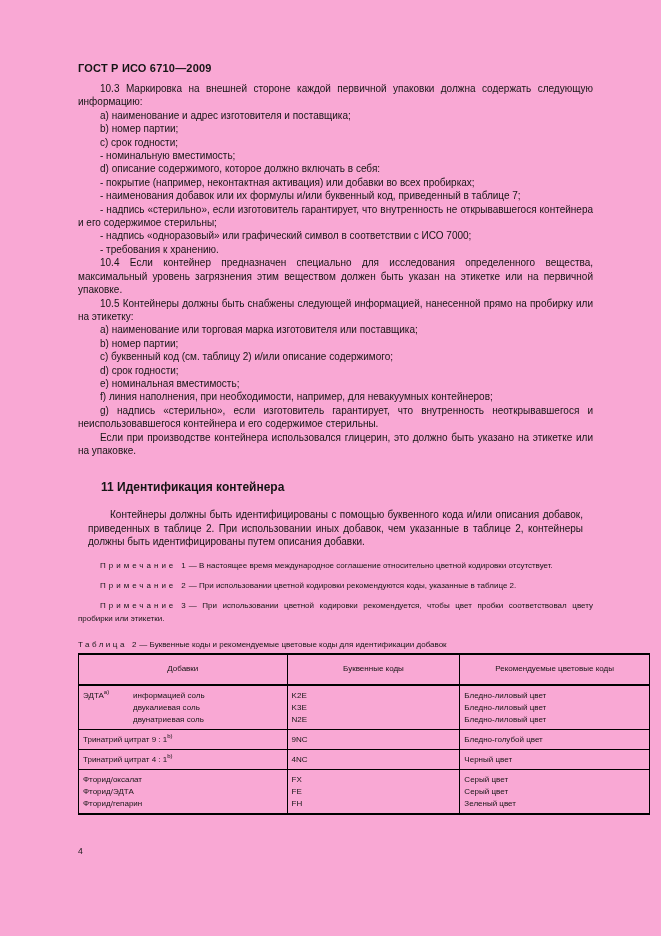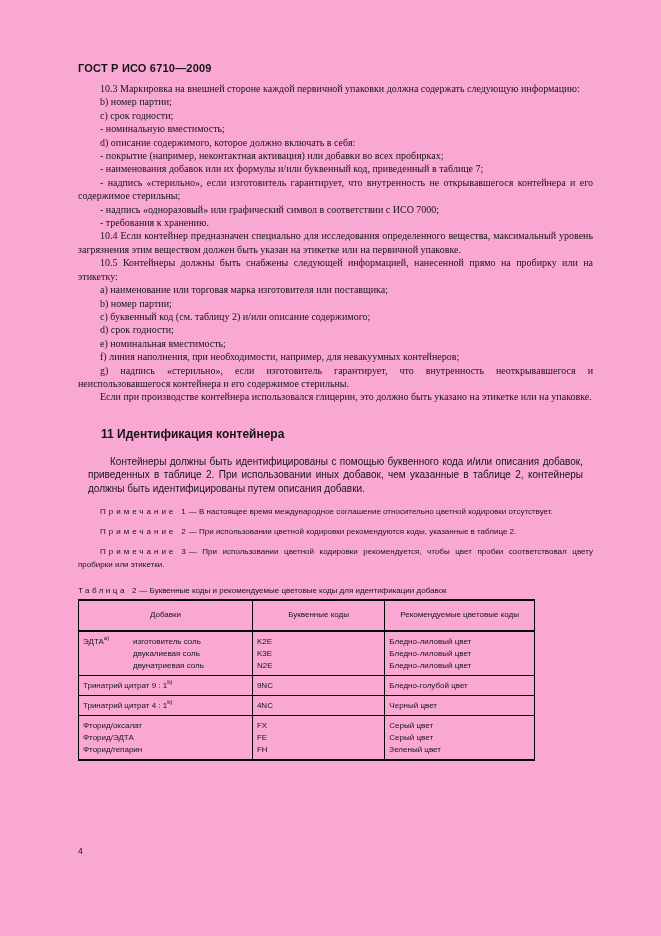--- a/index.html
+++ b/index.html
@@ -12,38 +12,38 @@
     overflow:hidden;
     margin:0 auto;
     padding-left:28px;
   }
   .content { position:absolute; left:78px; top:62px; width:515px; }
 
   .doc-header { font-size:11px; font-weight:bold; letter-spacing:0.2px; }
 
   .intro { margin-top:17px; font-size:8px; line-height:11px; text-align:justify; }
 
-  .main { margin-top:8px; font-size:10px; line-height:13.4px; text-align:justify;font-family:Liberation Serif, serif; }
+  .main { margin-top:8px; font-size:10px; line-height:13.4px; text-align:justify; }
   .main p { margin:0; text-indent:22px; }
 
   .h11 { margin:23px 0 13px 0; font-size:12px; font-weight:bold; text-indent:23px; line-height:15px; }
 
   .s11p { font-size:10px; line-height:13.4px; text-align:justify; margin:10px; text-indent:22px; }
 
   .note { font-size:8px; line-height:13px; text-align:justify; margin:7px 0 0 0; text-indent:22px; }
   .note:first-of-type { margin-top:6px; }
   .nlabel { letter-spacing:3px; }
   .nnum { padding:0 3px 0 5px; }
 
   .tcaption { margin-top:14px; font-size:8px; line-height:11px; }
   .tclabel { letter-spacing:2.5px; }
   .tcnum { padding:0 3px 0 5px; }
 
   table.t2 {
-    margin-top:3px; width:457px;
+    margin-top:3px; width:572px;
     border-collapse:collapse;
     font-size:8px; line-height:12px;
     border-left:1px solid #000; border-right:1px solid #000;
     border-top:2px solid #000; border-bottom:2px solid #000;
   }
   table.t2 th {
     font-weight:normal; text-align:center; vertical-align:middle;
     height:25px; border:1px solid #000; border-bottom:2px solid #000;
     padding:2px 4px;
   }
@@ -65,20 +65,21 @@
 <body>
 
 <div class="page">
   <div class="content">
 
     <div class="doc-header">ГОСТ Р ИСО 6710—2009</div>
 
 
     <div class="main">
       <p>10.3 Маркировка на внешней стороне каждой первичной упаковки должна содержать следующую информацию:</p>
+      <p>a) наименование и адрес изготовителя и поставщика;</p>
       <p>b) номер партии;</p>
       <p>c) срок годности;</p>
       <p>- номинальную вместимость;</p>
       <p>d) описание содержимого, которое должно включать в себя:</p>
       <p>- покрытие (например, неконтактная активация) или добавки во всех пробирках;</p>
       <p>- наименования добавок или их формулы и/или буквенный код, приведенный в таблице 7;</p>
       <p>- надпись «стерильно», если изготовитель гарантирует, что внутренность не открывавшегося контейнера и его содержимое стерильны;</p>
       <p>- надпись «одноразовый» или графический символ в соответствии с ИСО 7000;</p>
       <p>- требования к хранению.</p>
       <p>10.4 Если контейнер предназначен специально для исследования определенного вещества, максимальный уровень загрязнения этим веществом должен быть указан на этикетке или на первичной упаковке.</p>
@@ -110,21 +111,21 @@
           <th style="width:155px">Буквенные коды</th>
           <th style="width:171px">Рекомендуемые цветовые коды</th>
         </tr>
       </thead>
       <tbody>
         <tr>
           <td class="c-add">
             <div class="edta-flex">
               <div class="edta-lbl"><span>ЭДТА</span><sup>a)</sup></div>
               <div>
-                <div>изготовитель соль</div>
+                <div>информацией соль</div>
                 <div>двукалиевая соль</div>
                 <div>двунатриевая соль</div>
               </div>
             </div>
           </td>
           <td class="c-code">
             <div>K2E</div>
             <div>K3E</div>
             <div>N2E</div>
           </td>

